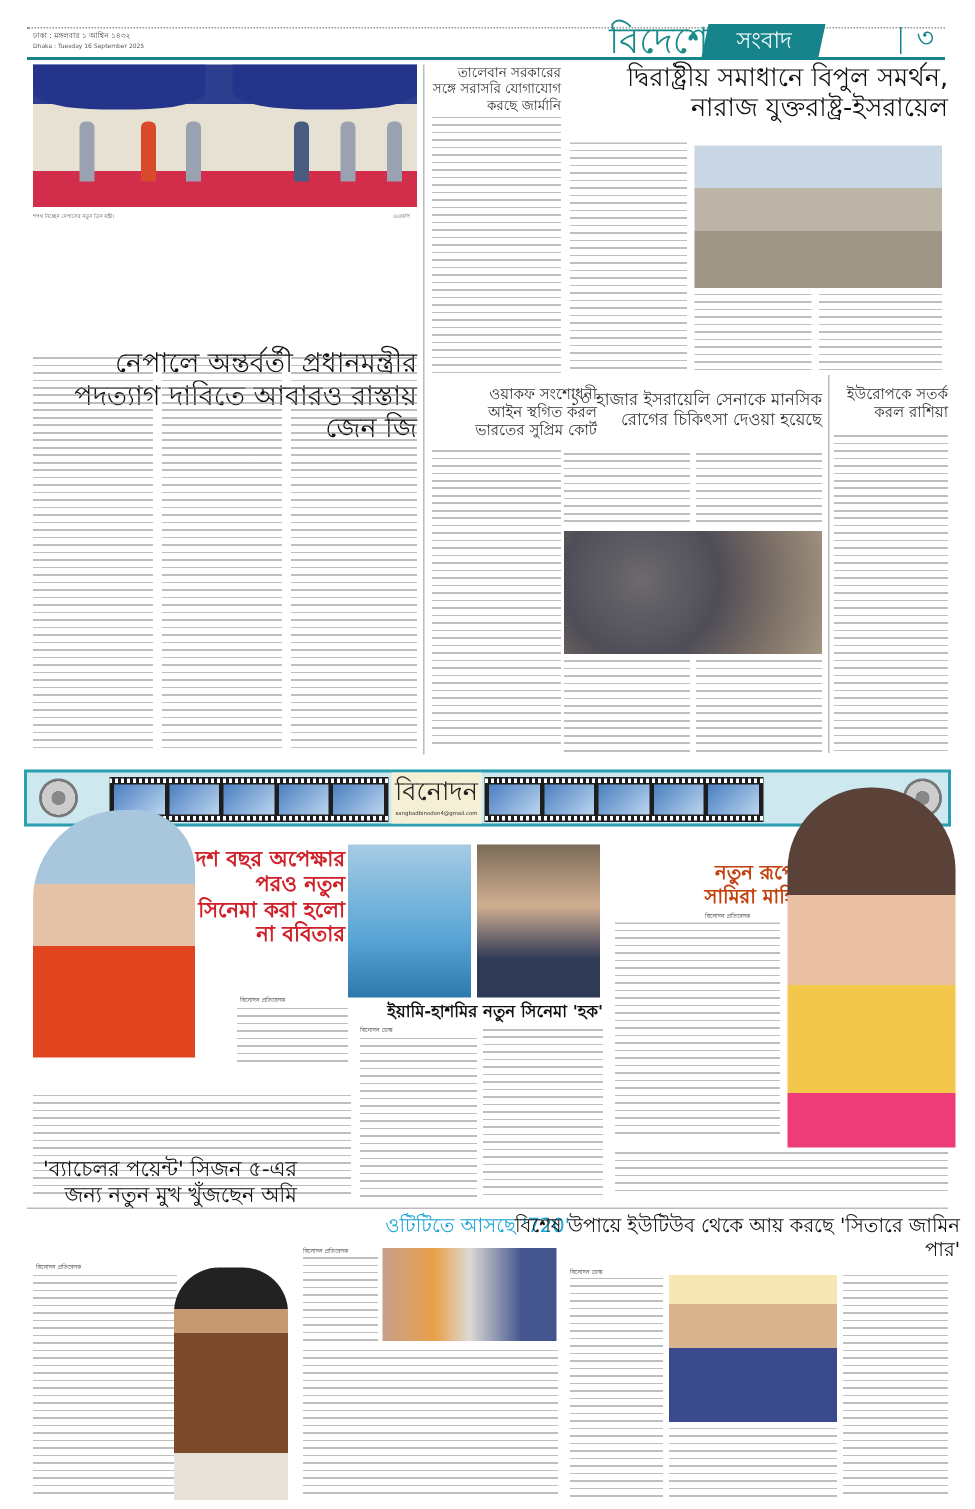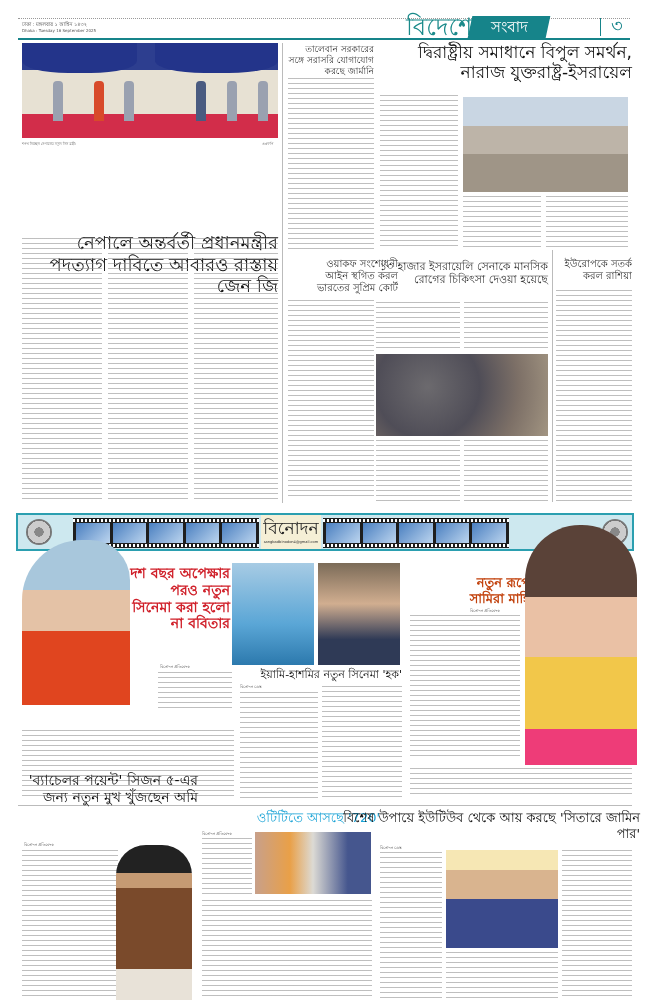--- a/index.html
+++ b/index.html
@@ -140,21 +140,21 @@
 </div>
 
 <div class="abs photo ph-babita"></div>
 <div class="abs hl" style="left:130px;top:565px;width:100px;font-size:14px;color:#d0202a;font-weight:bold;">দশ বছর অপেক্ষার পরও নতুন সিনেমা করা হলো না ববিতার</div>
 <div class="abs byline" style="left:160px;top:664px;">বিনোদন প্রতিবেদক</div>
 <div class="abs txt" style="left:158px;top:672px;width:74px;height:38px;"></div>
 <div class="abs txt" style="left:22px;top:730px;width:212px;height:70px;"></div>
 
 <div class="abs photo ph-actress"></div>
 <div class="abs photo ph-emraan"></div>
-<div class="abs hl" style="left:232px;top:668px;width:170px;font-size:11px;">ইয়ামি-হাশমির নতুন সিনেমা 'হক'</div>
+<div class="abs hl" style="left:232px;top:668px;width:170px;font-size:11px;font-weight:bold;">ইয়ামি-হাশমির নতুন সিনেমা 'হক'</div>
 <div class="abs byline" style="left:240px;top:684px;">বিনোদন ডেস্ক</div>
 <div class="abs txt" style="left:240px;top:692px;width:78px;height:108px;"></div>
 <div class="abs txt" style="left:322px;top:686px;width:80px;height:114px;"></div>
 
 <div class="abs hl" style="left:440px;top:575px;width:90px;font-size:13px;color:#c2410c;font-weight:bold;">নতুন রূপে সামিরা মাহি</div>
 <div class="abs byline" style="left:470px;top:608px;">বিনোদন প্রতিবেদক</div>
 <div class="abs txt" style="left:410px;top:615px;width:110px;height:145px;"></div>
 <div class="abs photo ph-samira"></div>
 <div class="abs txt" style="left:410px;top:768px;width:222px;height:30px;"></div>
 

